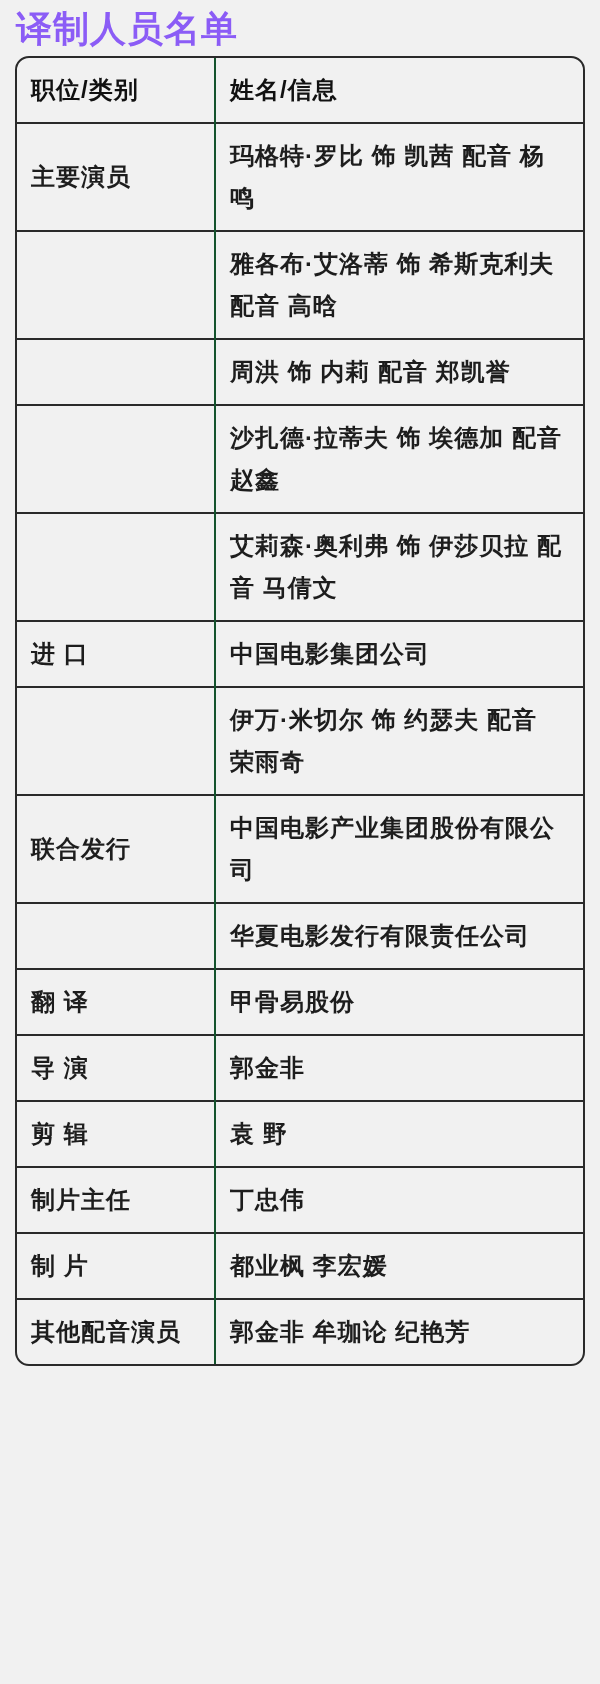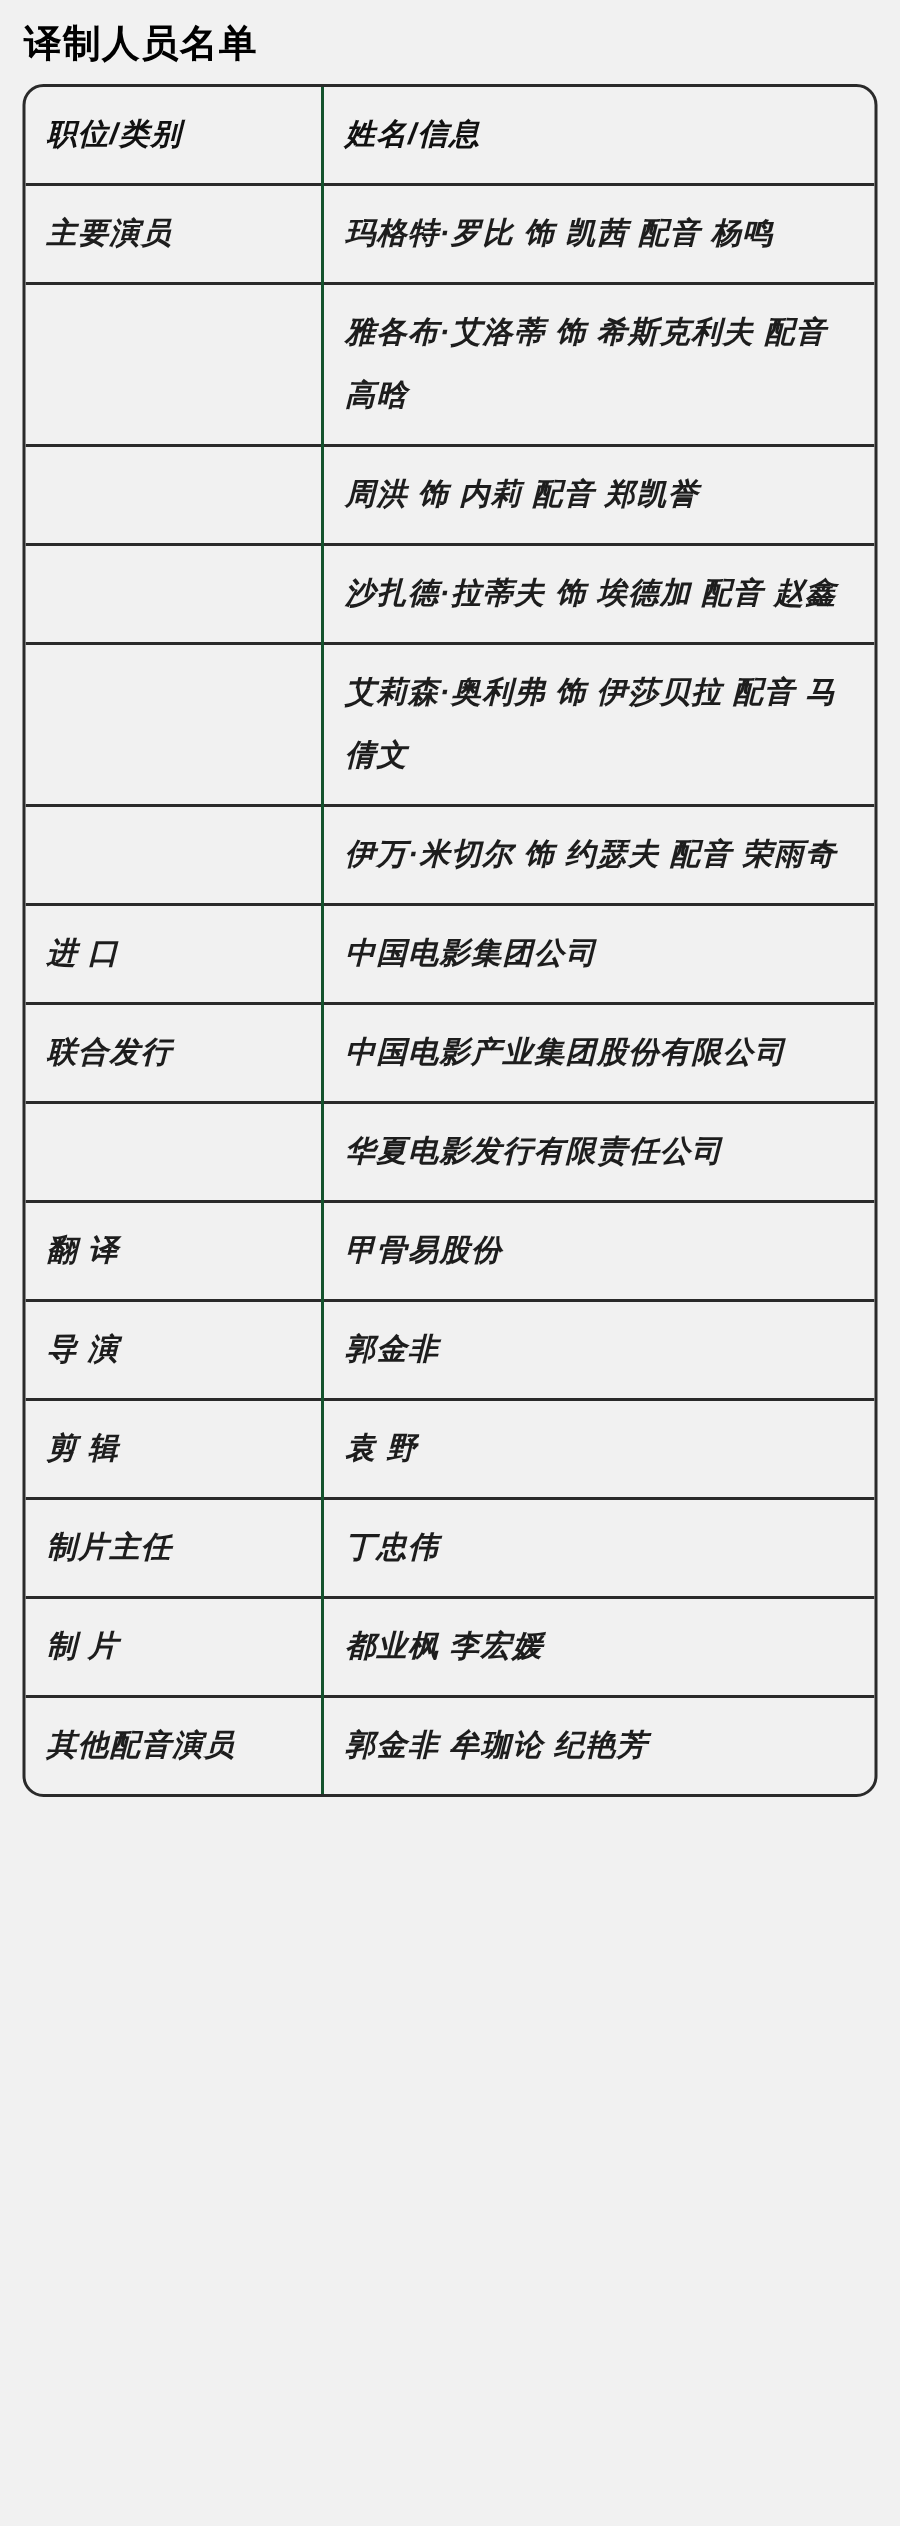--- a/index.html
+++ b/index.html
@@ -10,48 +10,47 @@
     width: 600px;
     height: 1684px;
     background: #f1f1f1;
     color: #1d1d1d;
     font-family: "Liberation Sans", sans-serif;
     font-weight: 700;
     overflow: hidden;
   }
   .page-title {
     margin: 12px 16px 10px 16px;
-    font-size: 25px;
+    font-size: 36px;
     line-height: 34px;
     letter-spacing: 1px;
-    color: #000000;
+    color: #8b5cf6;
   }
   .table-wrap {
     margin: 0 15px;
     border: 2px solid #2a2a2a;
     border-radius: 14px;
     overflow: hidden;
     background: #f1f1f1;
   }
   table {
     width: 100%;
     border-collapse: collapse;
     table-layout: fixed;
   }
   th, td {
-    font-size: 20px;
+    font-size: 24px;
     font-weight: 700;
     line-height: 42px;
     padding: 11px 14px;
     text-align: left;
     vertical-align: middle;
     color: #1d1d1d;
     letter-spacing: 1px;
     word-break: break-all;
-    font-style: italic;
   }
   th { color: #111; }
   col.c-pos  { width: 198px; }
   col.c-info { width: auto; }
   th, td {
     border-top: 2px solid #2a2a2a;
     border-left: 2px solid #14532d;
   }
   th:first-child, td:first-child { border-left: none; }
   thead tr:first-child th { border-top: none; }
@@ -94,27 +93,27 @@
     <td>沙扎德·拉蒂夫 饰 埃德加 配音 赵鑫</td>
   </tr>
 
   <tr>
     <td></td>
     <td>艾莉森·奥利弗 饰 伊莎贝拉 配音 马倩文</td>
   </tr>
 
 
   <tr>
-    <td></td>
-    <td>伊万·米切尔 饰 约瑟夫 配音 荣雨奇</td>
+    <td>进 口</td>
+    <td>中国电影集团公司</td>
   </tr>
 
   <tr>
-    <td>进 口</td>
-    <td>中国电影集团公司</td>
+    <td></td>
+    <td>伊万·米切尔 饰 约瑟夫 配音 荣雨奇</td>
   </tr>
 
   <tr>
     <td>联合发行</td>
     <td>中国电影产业集团股份有限公司</td>
   </tr>
 
   <tr>
     <td></td>
     <td>华夏电影发行有限责任公司</td>

